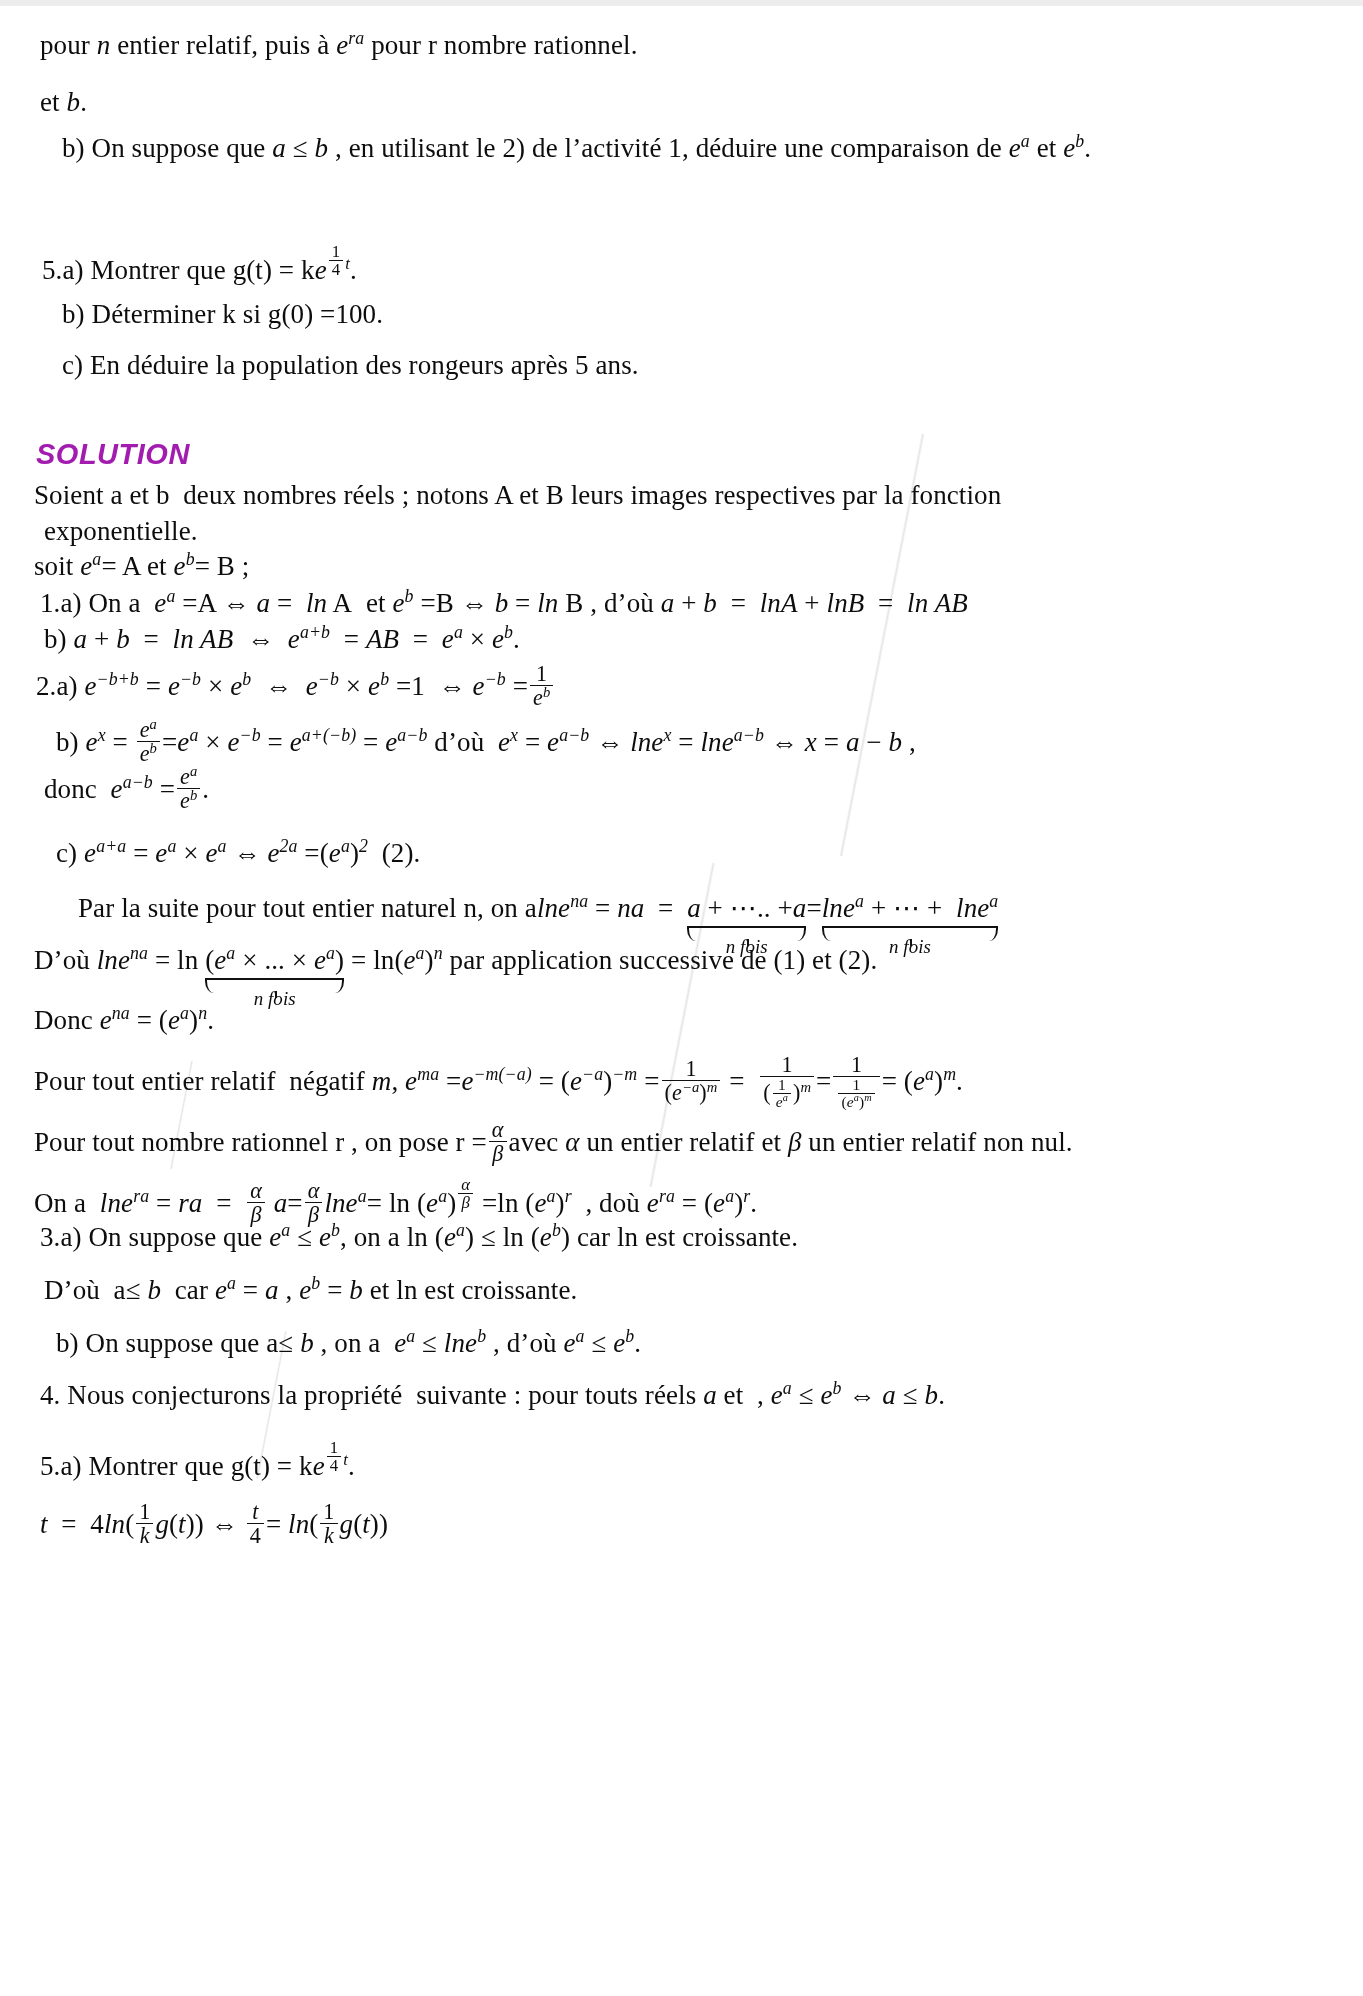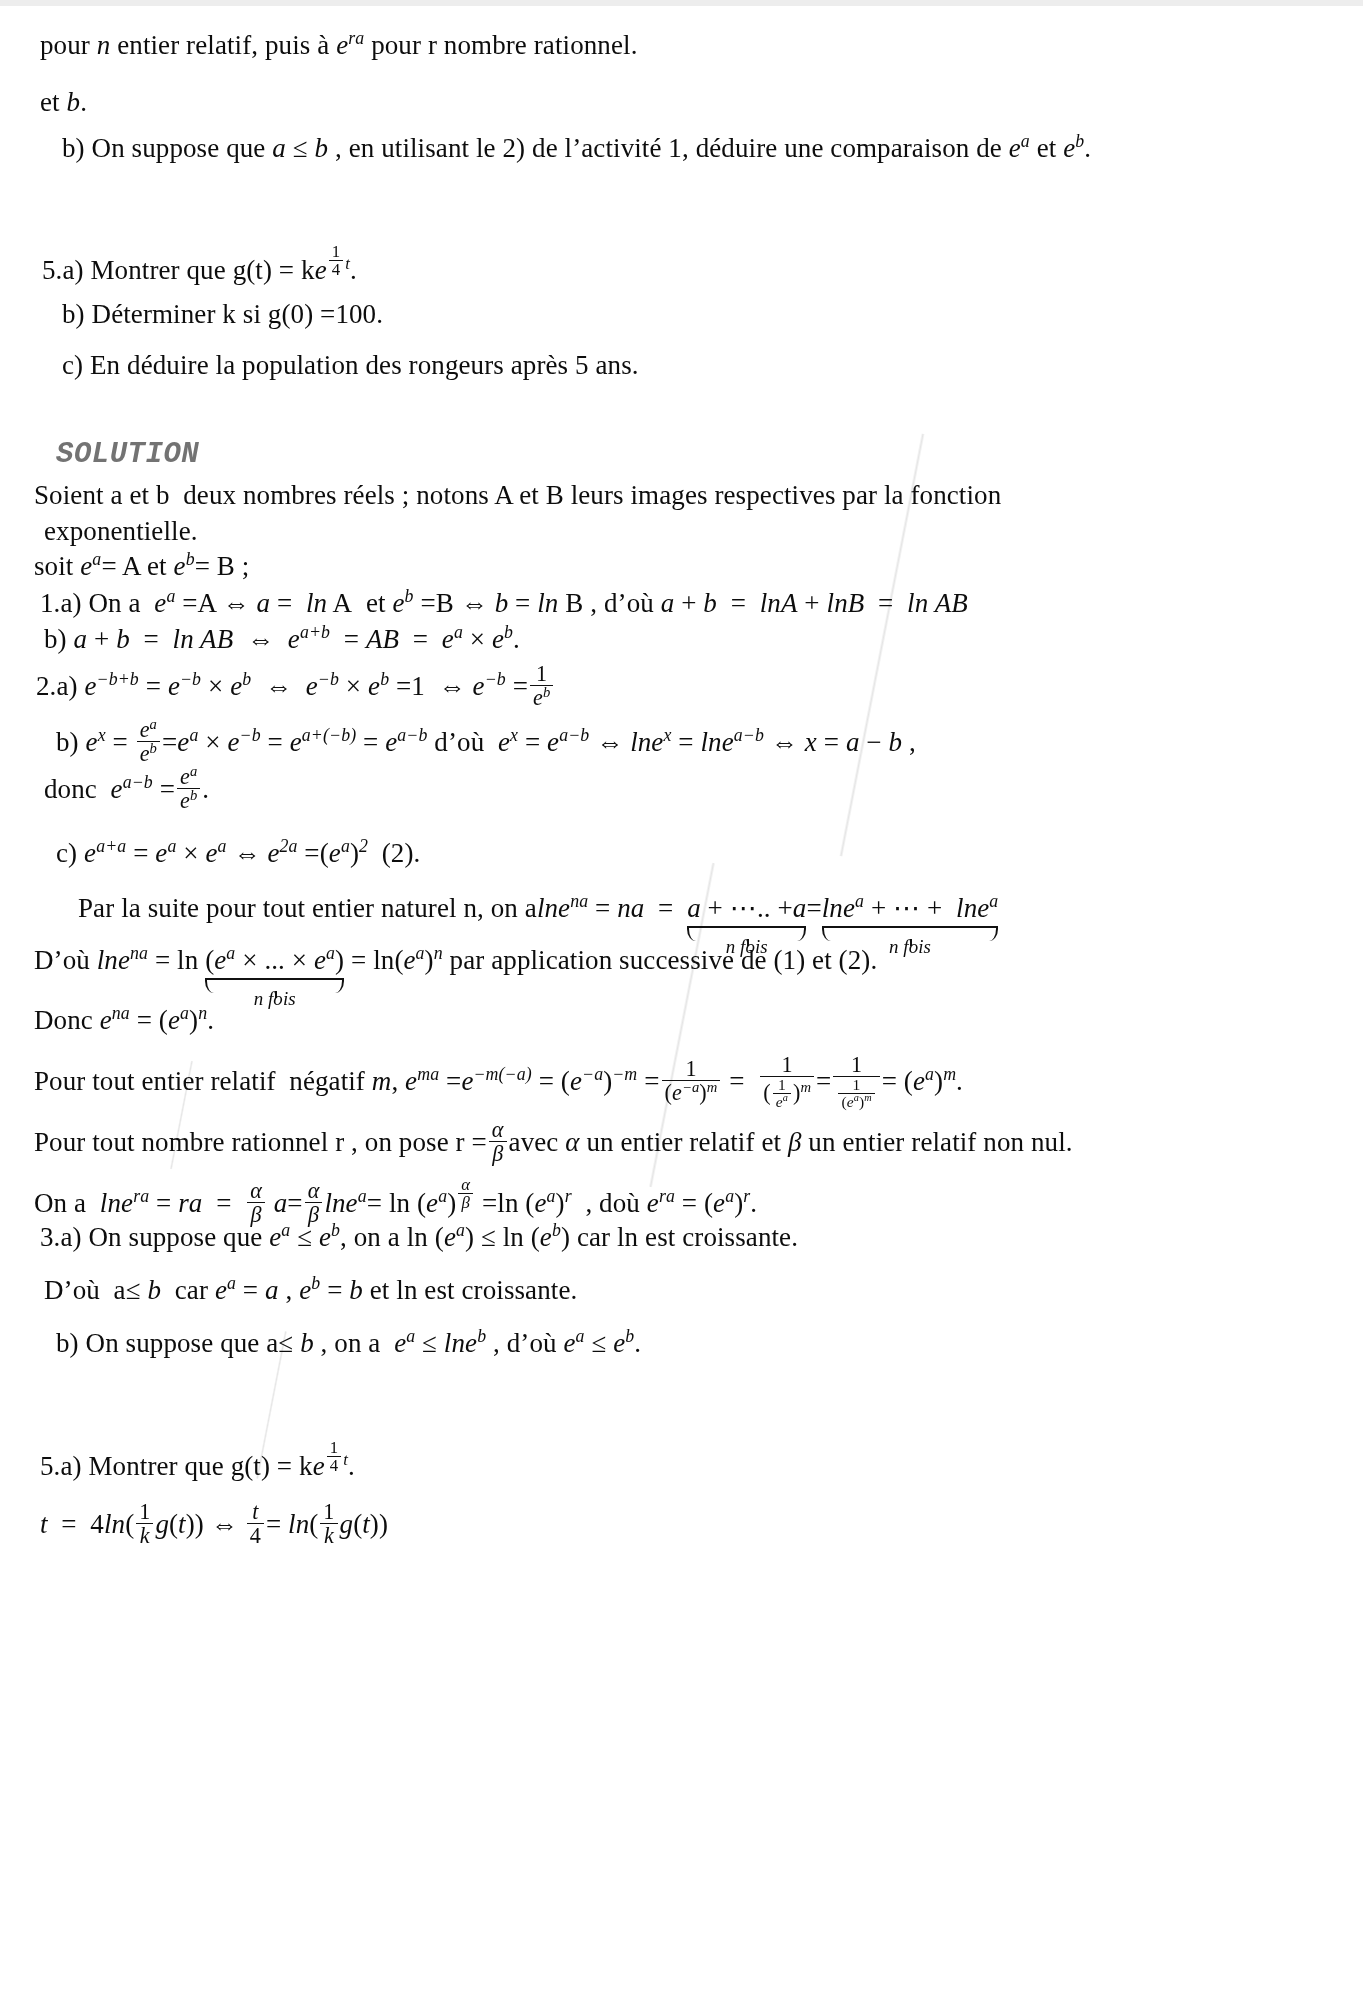--- a/index.html
+++ b/index.html
@@ -19,27 +19,26 @@
   .s3 { top:1060px; left:180px; width:3px; height:110px; transform:rotate(11deg); }
   .s4 { top:1330px; left:270px; width:3px; height:150px; transform:rotate(11deg); }
 
   .line { position:absolute; font-size:27px; line-height:1.15; white-space:nowrap; letter-spacing:.1px; }
 
   i, .it { font-style:italic; }
   sup { font-size:.66em; vertical-align:super; font-style:italic; line-height:0; }
 
   .sol-head {
     position:absolute;
-    color:#737373;
+    color:#a21caf;
     font-style:italic;
     font-weight:bold;
     font-size:29px;
     letter-spacing:.5px;
-    font-family:Liberation Mono, monospace;
-    margin-left:20px;
+    font-family:Liberation Sans, sans-serif;
   }
 
   
   .frac { display:inline-block; vertical-align:-0.45em; text-align:center; font-size:.82em; line-height:1.04; margin:0 2px; }
   .frac > .num { display:block; padding:0 3px; }
   .frac > .den { display:block; border-top:1.6px solid #111; padding:0 3px; }
   .frac.small { font-size:.70em; }
 
   
   .expfrac { display:inline-block; vertical-align:super; font-size:.62em; }
@@ -154,20 +153,23 @@
   </div>
 
   <div class="line" style="top:1275px; left:44px;">
     D’où&nbsp; a≤ <i>b</i>&nbsp; car <i>e</i><sup><i>a</i></sup> = <i>a</i> , <i>e</i><sup><i>b</i></sup> = <i>b</i> et ln est croissante.
   </div>
 
   <div class="line" style="top:1328px; left:56px;">
     b) On suppose que a≤ <i>b</i> , on a&nbsp; <i>e</i><sup><i>a</i></sup> ≤ <i>lne</i><sup><i>b</i></sup> , d’où <i>e</i><sup><i>a</i></sup> ≤ <i>e</i><sup><i>b</i></sup>.
   </div>
 
+  <div class="line" style="top:1380px; left:40px;">
+    4. Nous conjecturons la propriété&nbsp; suivante : pour touts réels <i>a</i> et&nbsp; , <i>e</i><sup><i>a</i></sup> ≤ <i>e</i><sup><i>b</i></sup> ⇔ <i>a</i> ≤ <i>b</i>.
+  </div>
 
   <div class="line" style="top:1439px; left:40px;">
     5.a) Montrer que g(t) = k<i>e</i><span class="expfrac"><span class="frac"><span class="num">1</span><span class="den">4</span></span><i>t</i></span>.
   </div>
 
   <div class="line" style="top:1500px; left:40px;">
     <i>t</i>&nbsp; = &nbsp;4<i>ln</i>(<span class="frac"><span class="num">1</span><span class="den"><i>k</i></span></span><i>g</i>(<i>t</i>)) ⇔ <span class="frac"><span class="num"><i>t</i></span><span class="den">4</span></span>= <i>ln</i>(<span class="frac"><span class="num">1</span><span class="den"><i>k</i></span></span><i>g</i>(<i>t</i>))
   </div>
 
 </div>

